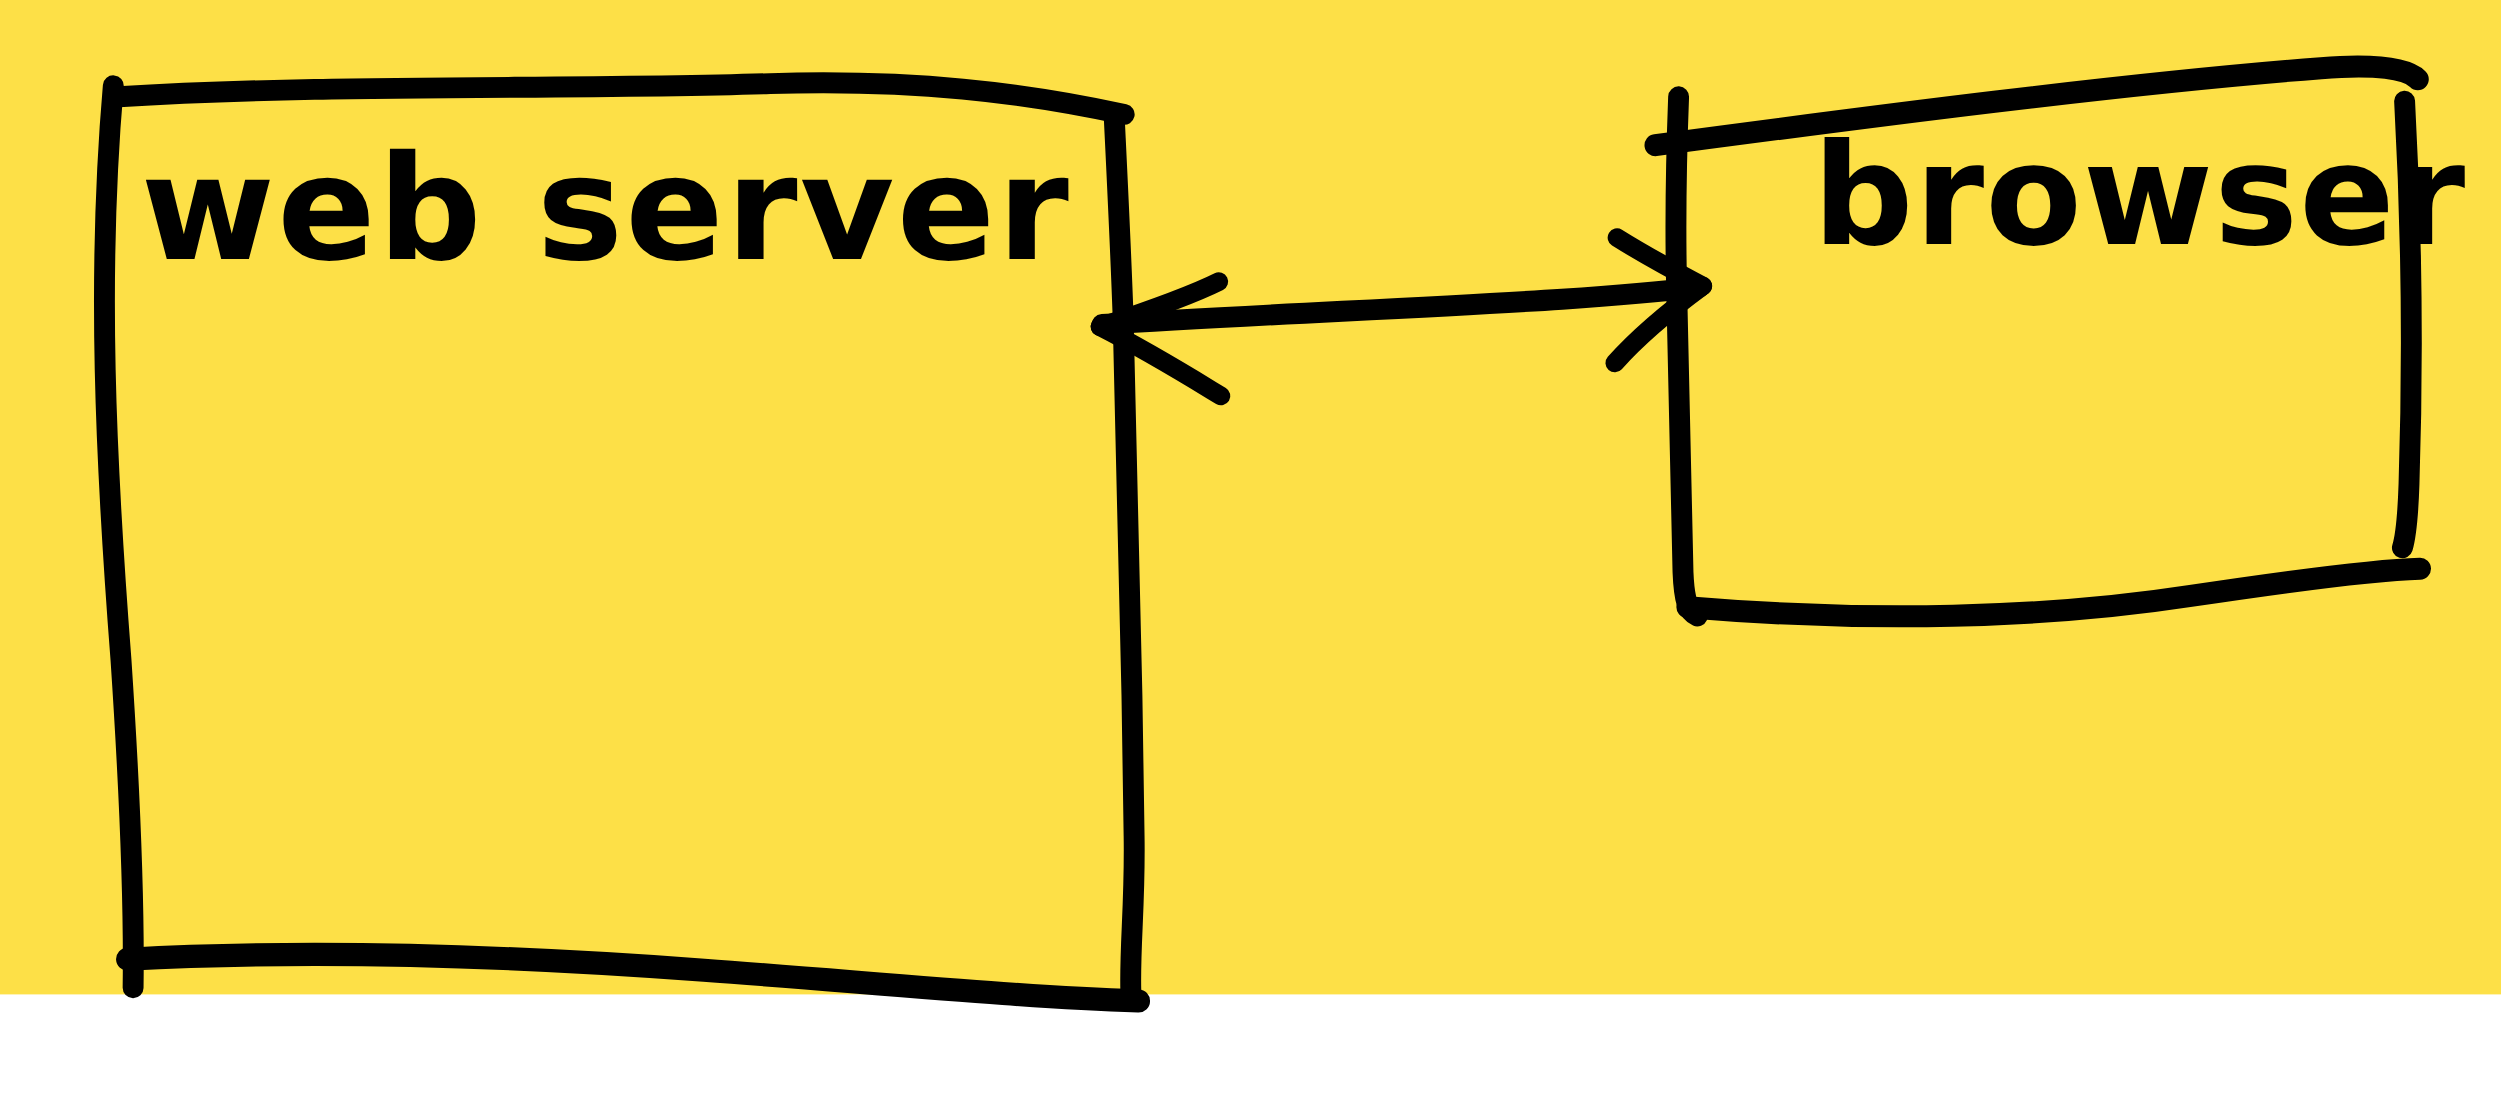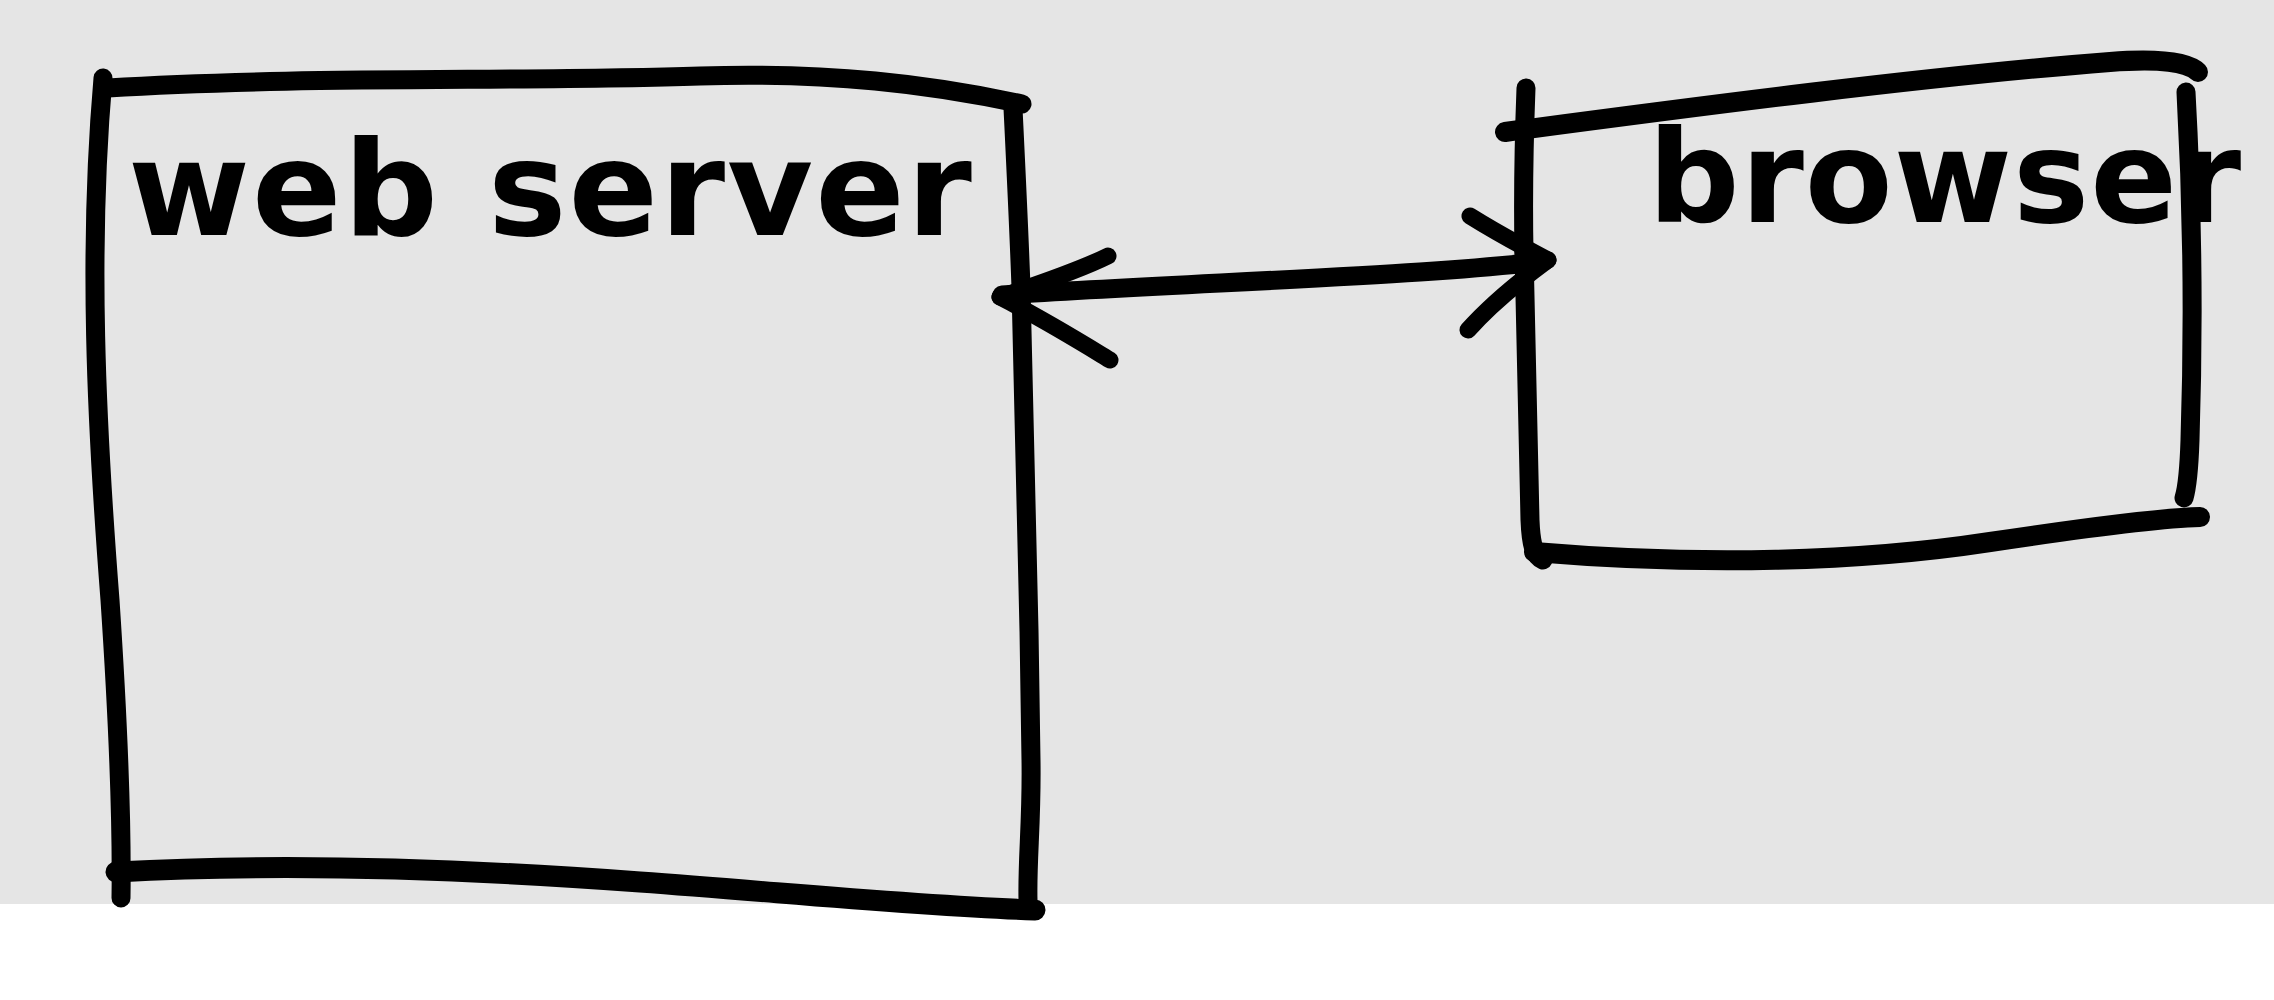--- a/index.html
+++ b/index.html
@@ -11,21 +11,21 @@
   body {
     width: 2274px;
     height: 1000px;
     overflow: hidden;
     font-family: "DejaVu Sans", sans-serif;
   }
   #canvas-root {
     position: relative;
     width: 2274px;
     height: 904px;
-    background: #e5e5e5;
+    background: #fde047;
   }
   #sketch-svg {
     position: absolute;
     top: 0;
     left: 0;
     width: 2274px;
     height: 1000px;
     display: block;
   }
   .hand-label {

